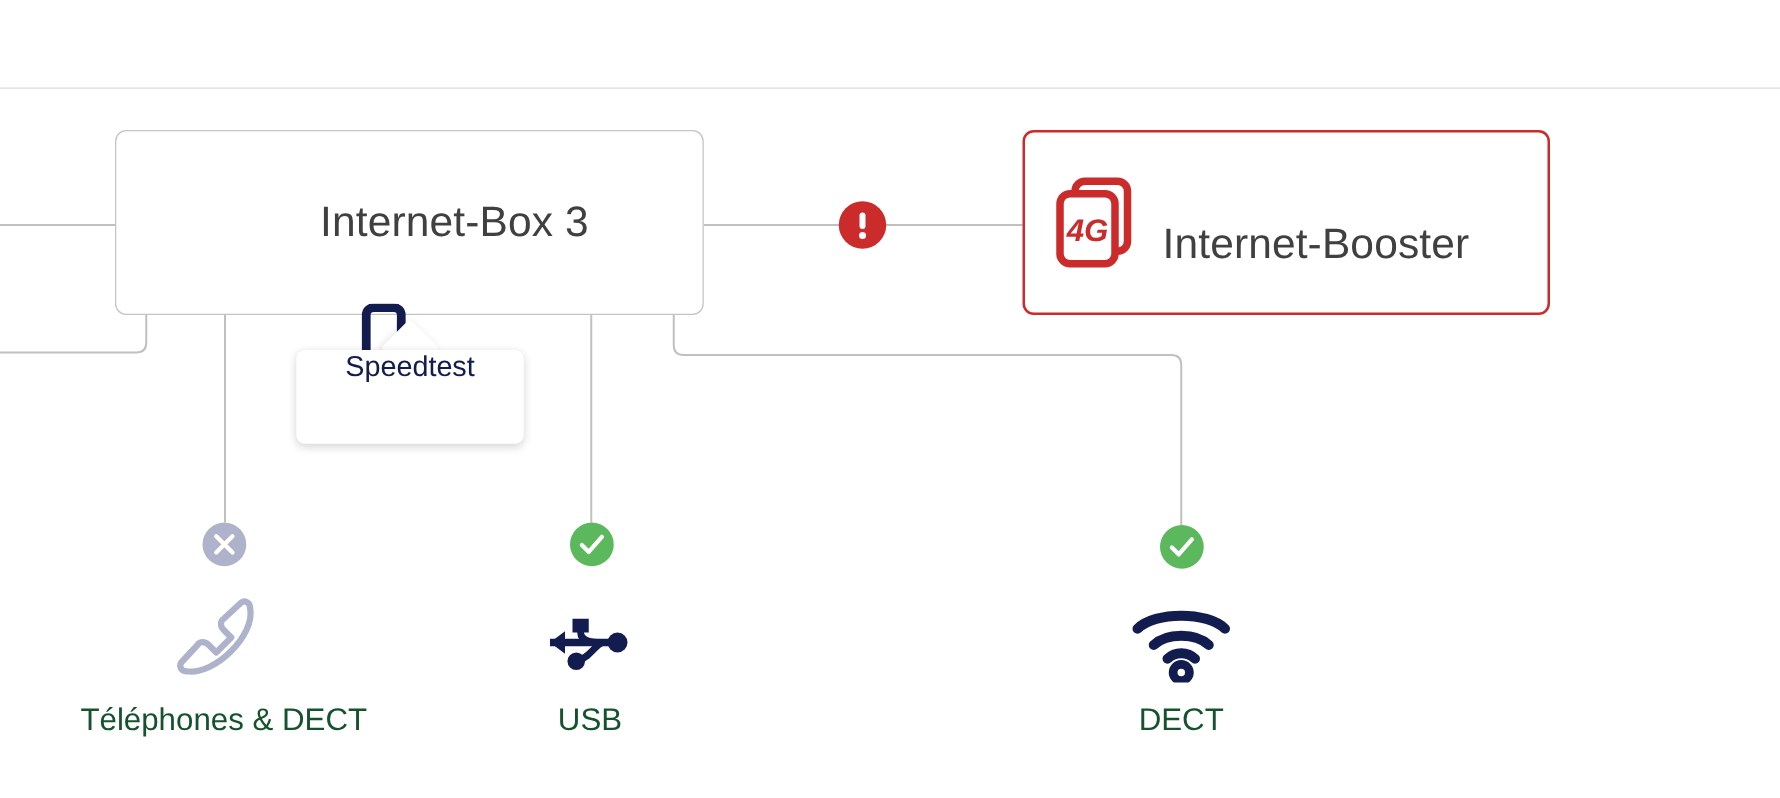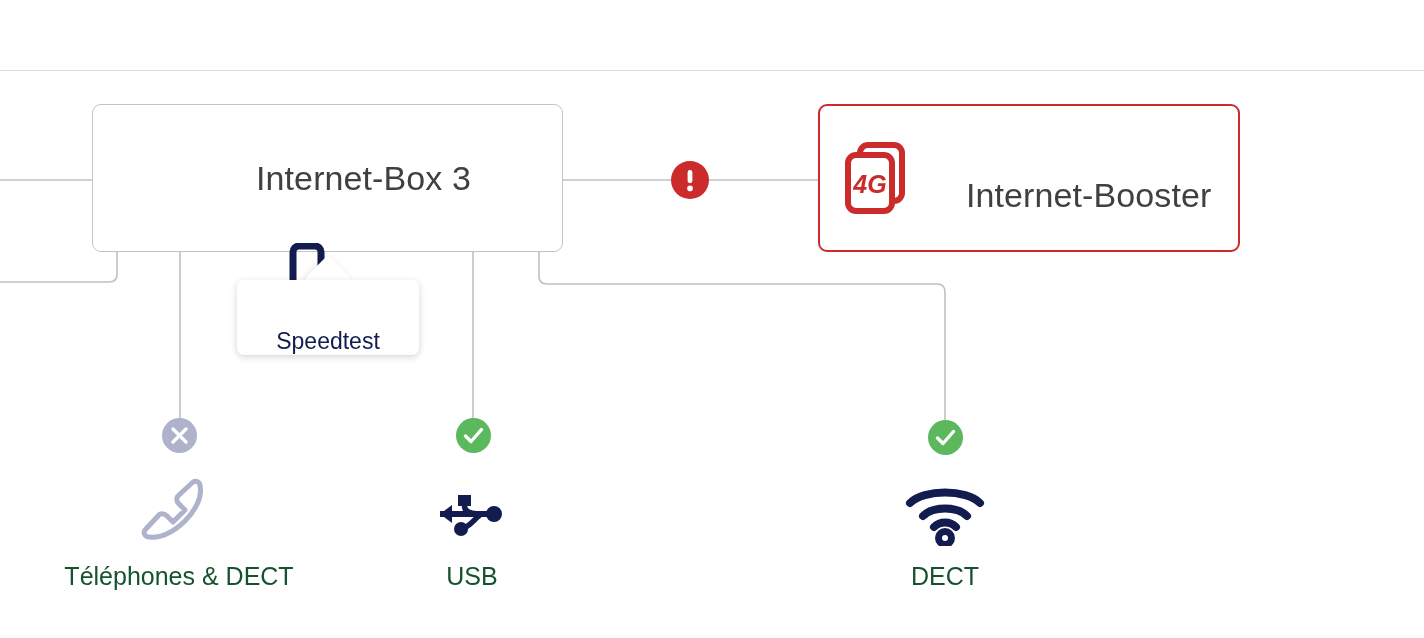--- a/index.html
+++ b/index.html
@@ -34,21 +34,20 @@
 
   
   .card {
     position: absolute;
     background: #ffffff;
     border: 1px solid #c4c4c4;
     border-radius: 9px;
     display: flex;
     align-items: center;
     justify-content: center;
-    gap: 36px;
   }
   .card.router {
     left: 92px; top: 104px;
     width: 471px; height: 148px;
     gap: 0px;
   }
   .card.booster {
     left: 818px; top: 104px;
     width: 422px; height: 148px;
     border: 2px solid #cc2b2b;
@@ -128,21 +127,21 @@
 
   
   .tooltip {
     position: absolute;
     left: 237px; top: 280px;
     width: 182px; height: 75px;
     background: #ffffff;
     border-radius: 7px;
     box-shadow: 0 2px 7px rgba(0,0,0,0.17);
     display: flex;
-    align-items: flex-end;
+    align-items: flex-start;
     justify-content: center;
   }
   .tooltip-text {
     color: #121c4e;
     font-size: 23px;
   }
   .tooltip-arrow {
     position: absolute;
     left: 311px; top: 262px;
     width: 34px; height: 34px;

